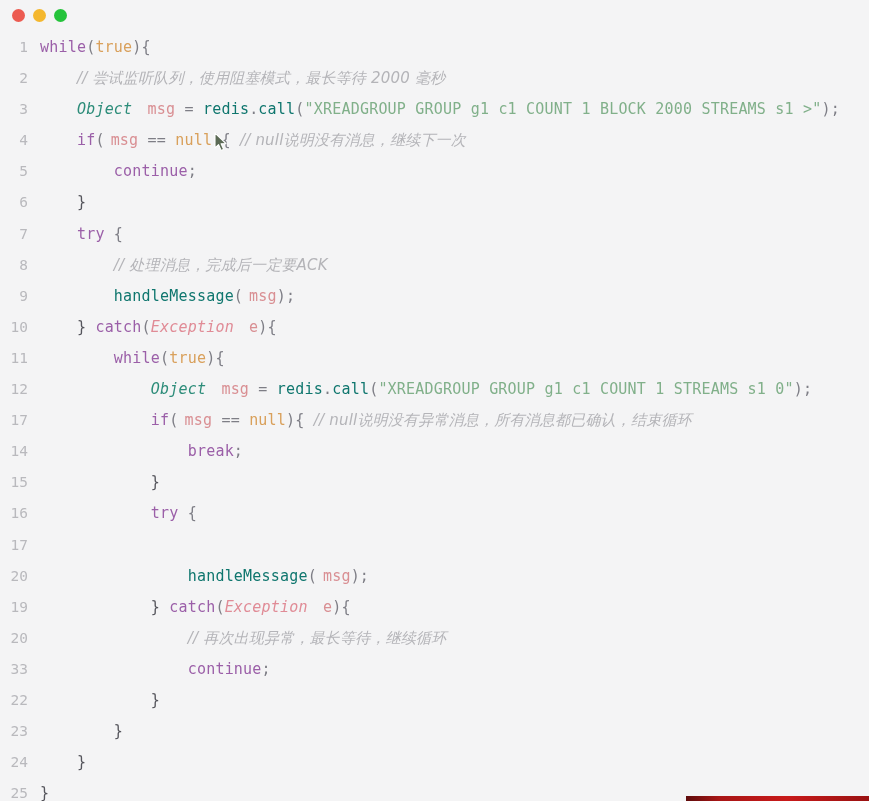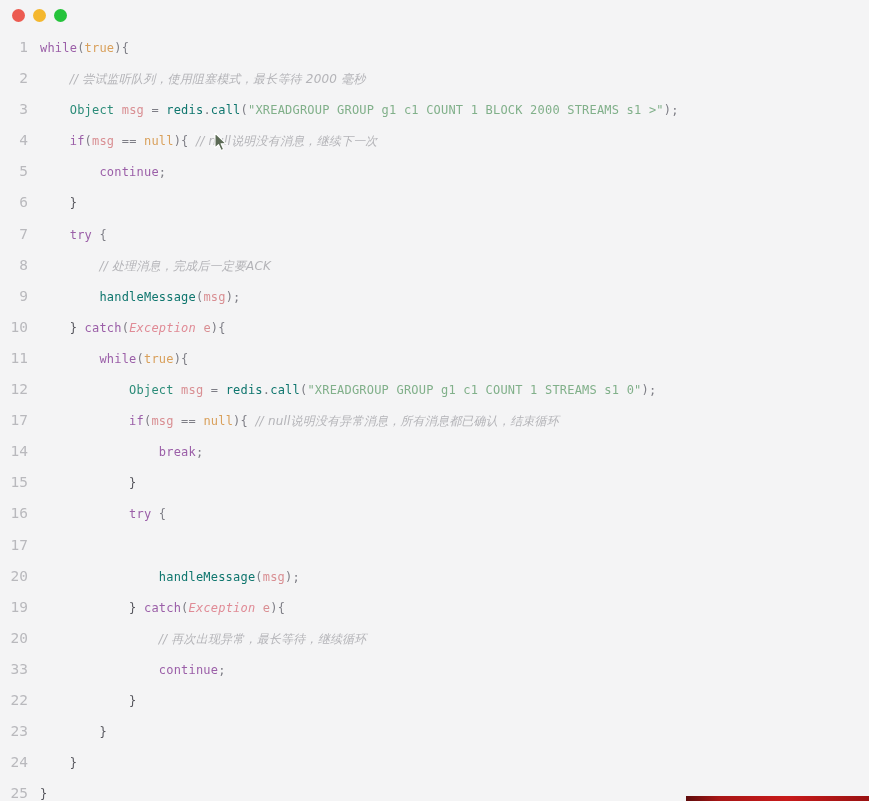--- a/index.html
+++ b/index.html
@@ -64,31 +64,31 @@
     min-width: 40px;
     text-align: right;
     padding-right: 12px;
     box-sizing: border-box;
     color: #b9b9bd;
     font-size: 14.5px;
     font-family: "DejaVu Sans Mono", "Liberation Mono", monospace;
     user-select: none;
   }
   .src {
-    font-size: 12px;
+    font-size: 15px;
     font-family: "DejaVu Sans Mono", "Liberation Mono", monospace;
     letter-spacing: 0.2px;
     white-space: pre;
   }
 
   
   .t-kw      { color: #9b5fa8; }           
-  .t-type    { color: #2c8c79; }           
+  .t-type    { color: #2c8c79; font-style: italic; }           
   .t-lit     { color: #d9a05b; }           
-  .t-var     { color: #d98f93; }           
+  .t-var     { color: #d98f93; margin-left: 6px; }           
   .t-fn      { color: #0f766e; }           
   .t-cls     { color: #e08b96; font-style: italic; }           
   .t-str     { color: #81b08a; }           
   .t-punc    { color: #7e7e86; }           
   .t-brace   { color: #55555c; }
 
   
   .t-cmt-cn  { color: #b4b4b8; font-style: italic;
                font-family: "DejaVu Sans", "Liberation Sans", sans-serif; }
 

